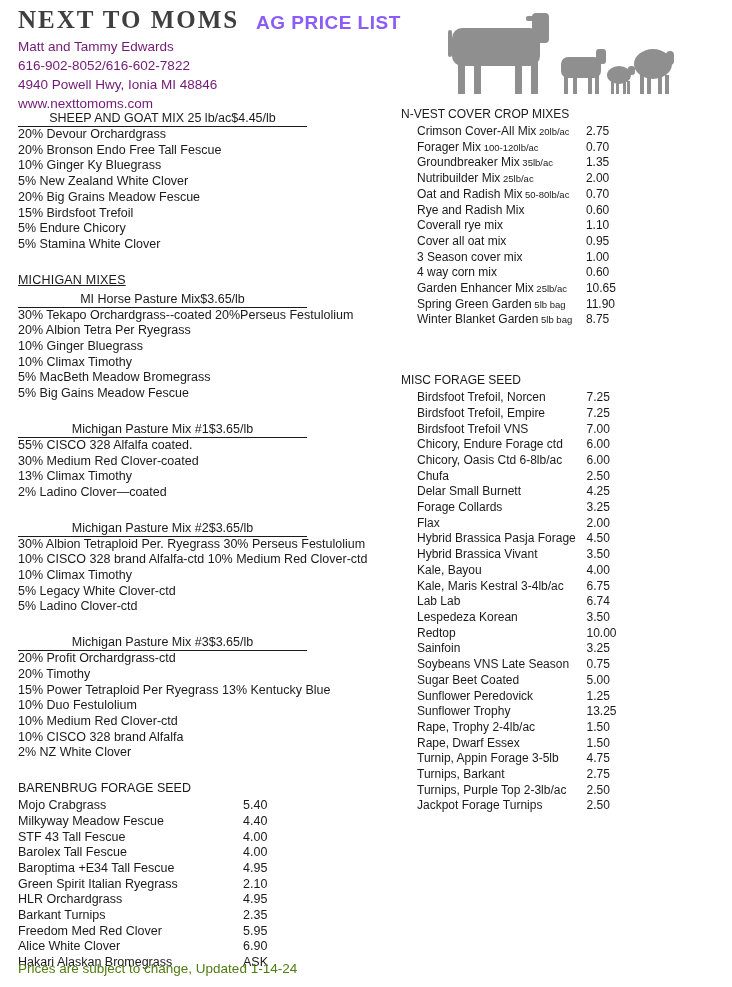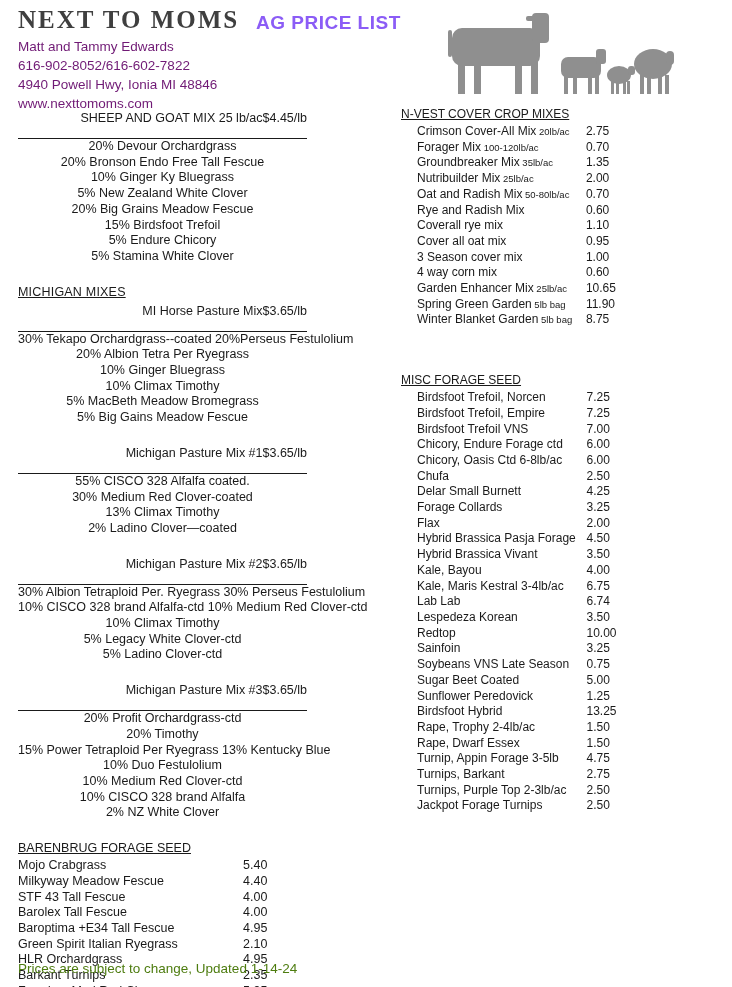--- a/index.html
+++ b/index.html
@@ -21,29 +21,29 @@
     position:absolute;left:18px;top:37px;
     font-size:13.5px;line-height:19px;color:#701a75;
   }
   .animals{position:absolute;right:22px;top:6px;}
   
   #left-col{position:absolute;left:18px;top:110px;width:289px;font-size:12.5px;}
   #right-col{position:absolute;left:401px;top:106px;width:200px;font-size:12px;}
   
   .mix-block{margin-bottom:19px;}
   .mix-header{
-    display:flex;justify-content:flex-end;align-items:flex-end;
-    border-bottom:1px solid #1a1a1a;padding-bottom:12px;line-height:15px;height:16px;
-  }
-  .mix-item{line-height:15.7px;white-space:nowrap;text-align:center;}
+    display:flex;justify-content:center;align-items:flex-end;
+    border-bottom:1px solid #1a1a1a;padding-bottom:0;line-height:15px;height:16px;
+  }
+  .mix-item{line-height:15.7px;white-space:nowrap;}
   .group-header{
     text-decoration:underline;line-height:17px;margin-bottom:2px;letter-spacing:.2px;
   }
   
-  .table-header{text-decoration:underline;line-height:17px;margin-bottom:1px;}
+  .table-header{line-height:17px;margin-bottom:1px;}
   #left-col .price-row{display:grid;grid-template-columns:192px 1fr;line-height:15.7px;gap:33px;}
   #right-col .rows{display:table;border-spacing:0;width:100%;margin-left:16px;}
   #right-col .price-row{display:table-row;}
   #right-col .r-name{display:table-cell;padding-right:8px;white-space:nowrap;line-height:15.7px;}
   #right-col .r-price{display:table-cell;line-height:15.7px;white-space:nowrap;}
   #right-col .table-block{margin-bottom:44px;}
   .size-note{font-size:9.5px;}
   
   .footer-note{
     position:absolute;left:18px;top:961px;
@@ -345,21 +345,21 @@
           </div>
           <div class="price-row">
             <span class="r-name">Sugar Beet Coated</span>
             <span class="r-price">5.00</span>
           </div>
           <div class="price-row">
             <span class="r-name">Sunflower Peredovick</span>
             <span class="r-price">1.25</span>
           </div>
           <div class="price-row">
-            <span class="r-name">Birdsfoot Hybrid</span>
+            <span class="r-name">Sunflower Trophy</span>
             <span class="r-price">13.25</span>
           </div>
           <div class="price-row">
             <span class="r-name">Rape, Trophy 2-4lb/ac</span>
             <span class="r-price">1.50</span>
           </div>
           <div class="price-row">
             <span class="r-name">Rape, Dwarf Essex</span>
             <span class="r-price">1.50</span>
           </div>

